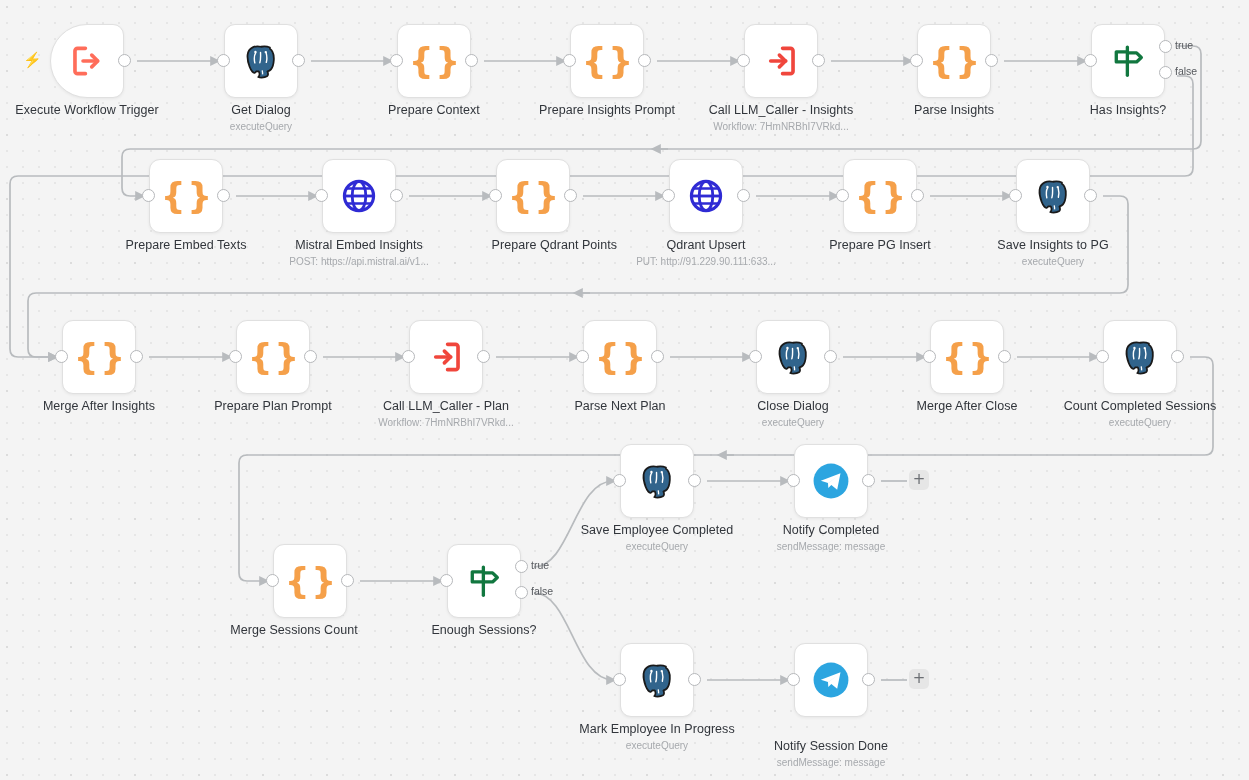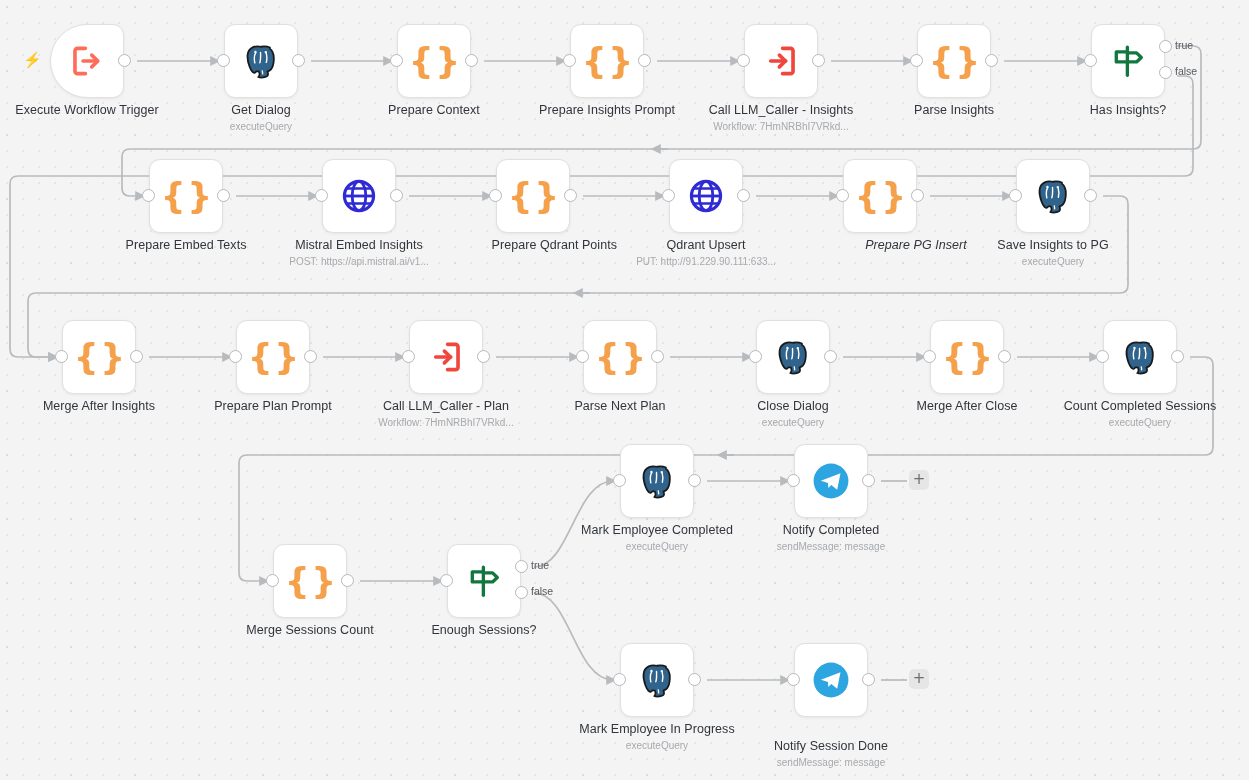--- a/index.html
+++ b/index.html
@@ -303,21 +303,21 @@
         <div class="node-title">Qdrant Upsert</div>
         <div class="node-sub">PUT: http://91.229.90.111:633...</div>
       </div>
       <div class="node" style="left: 843px; top: 159px;">
         <div class="node-icon">
           <span class="glyph-code">{ }</span>
         </div>
       </div>
       <div class="port" style="left: 836px; top: 189px;"></div>
       <div class="port" style="left: 911px; top: 189px;"></div>
-      <div class="label-wrap" style="left: 832px; top: 238px; font-style: italic;">
+      <div class="label-wrap" style="left: 796px; top: 238px;">
         <div class="node-title">Prepare PG Insert</div>
       </div>
       <div class="node" style="left: 1016px; top: 159px;">
         <div class="node-icon">
           <svg class="icon-svg" viewBox="0 0 32 32">
             <g stroke="#1a1a1a" stroke-width="1.5" stroke-linejoin="round" fill="#31648c">
               <path d="M23.5 4.6c-2.2-.9-5.2-1-7.6-.6-2.6-.5-5.1-.3-6.9.5C6.6 5.6 5 7.8 4.7 10.9c-.3 3 .5 6.8 1.7 9.9.7 1.8 1.5 3.3 2.3 4.2.5.6 1.3 1.1 2 .9.6-.1 1-.6 1.4-1.2.6.1 1.3.1 2 0l.3.6c.3.7.5 1.6.3 2.4-.2.9-.7 1.5-1 1.8.6.3 1.6.5 2.8.5 1.6 0 3.4-.3 4.5-1.1.5-.4.8-.9.9-1.5.1-.9-.2-1.9-.5-2.6 1.1-.2 2.2-.7 3-1.7 1.4-1.7 2.2-4.8 2.4-8 .1-2.3-.1-4.6-.8-6.2-.6-1.5-1.6-2.7-2.5-3.2z"></path>
             </g>
             <path d="M17 23.8c.2 1 .5 2.4.3 3.4" stroke="#fff" stroke-width="1.1" fill="none"></path>
             <path d="M11.5 9.2c-1.1 1.8-1.3 5.5-.7 8.4M15.6 8.9c.1 2.4.2 6.4-.6 8.6M20.3 9c.6 2.3.8 5.9.2 8.1" stroke="#fff" stroke-width="1.2" fill="none" stroke-linecap="round"></path>
@@ -425,21 +425,21 @@
         <div class="node-title">Count Completed Sessions</div>
         <div class="node-sub">executeQuery</div>
       </div>
       <div class="node" style="left: 273px; top: 544px;">
         <div class="node-icon">
           <span class="glyph-code">{ }</span>
         </div>
       </div>
       <div class="port" style="left: 266px; top: 574px;"></div>
       <div class="port" style="left: 341px; top: 574px;"></div>
-      <div class="label-wrap" style="left: 226px; top: 623px;">
+      <div class="label-wrap" style="left: 210px; top: 623px;">
         <div class="node-title">Merge Sessions Count</div>
       </div>
       <div class="node" style="left: 447px; top: 544px;">
         <div class="node-icon">
           <svg class="icon-svg" viewBox="0 0 24 24">
             <path d="M11.6 3.2 V21" stroke="#11773f" stroke-width="2.1" stroke-linecap="round"></path>
             <path d="M11.6 6.2 H4.6 V12.6 H11.6" fill="none" stroke="#11773f" stroke-width="2.1" stroke-linejoin="round"></path>
             <path d="M11.6 6.9 H17.4 L20.4 9.8 L17.4 12.6 H11.6" fill="none" stroke="#11773f" stroke-width="2.1" stroke-linejoin="round"></path>
           </svg>
         </div>
@@ -461,21 +461,21 @@
             <path d="M17 23.8c.2 1 .5 2.4.3 3.4" stroke="#fff" stroke-width="1.1" fill="none"></path>
             <path d="M11.5 9.2c-1.1 1.8-1.3 5.5-.7 8.4M15.6 8.9c.1 2.4.2 6.4-.6 8.6M20.3 9c.6 2.3.8 5.9.2 8.1" stroke="#fff" stroke-width="1.2" fill="none" stroke-linecap="round"></path>
             <circle cx="11.3" cy="8.4" r="1" fill="#fff"></circle>
             <circle cx="20" cy="8.5" r="1" fill="#fff"></circle>
           </svg>
         </div>
       </div>
       <div class="port" style="left: 613px; top: 474px;"></div>
       <div class="port" style="left: 688px; top: 474px;"></div>
       <div class="label-wrap" style="left: 573px; top: 523px;">
-        <div class="node-title">Mark Employee Completed</div>
+        <div class="node-title">Save Employee Completed</div>
         <div class="node-sub">executeQuery</div>
       </div>
       <div class="node" style="left: 794px; top: 444px;">
         <div class="node-icon">
           <svg class="icon-svg" viewBox="0 0 24 24">
             <circle cx="12" cy="12" r="11" fill="#2ca5e0"></circle>
             <path d="M5.6 11.8 L18 7.1 L15.9 17.5 L12.2 14.6 L10.3 16.4 L10.1 13.3 Z" fill="#ffffff"></path>
             <path d="M10.3 13.5 L15.9 9.2 L10.2 13.3 Z" fill="#d8eefb"></path>
           </svg>
         </div>

